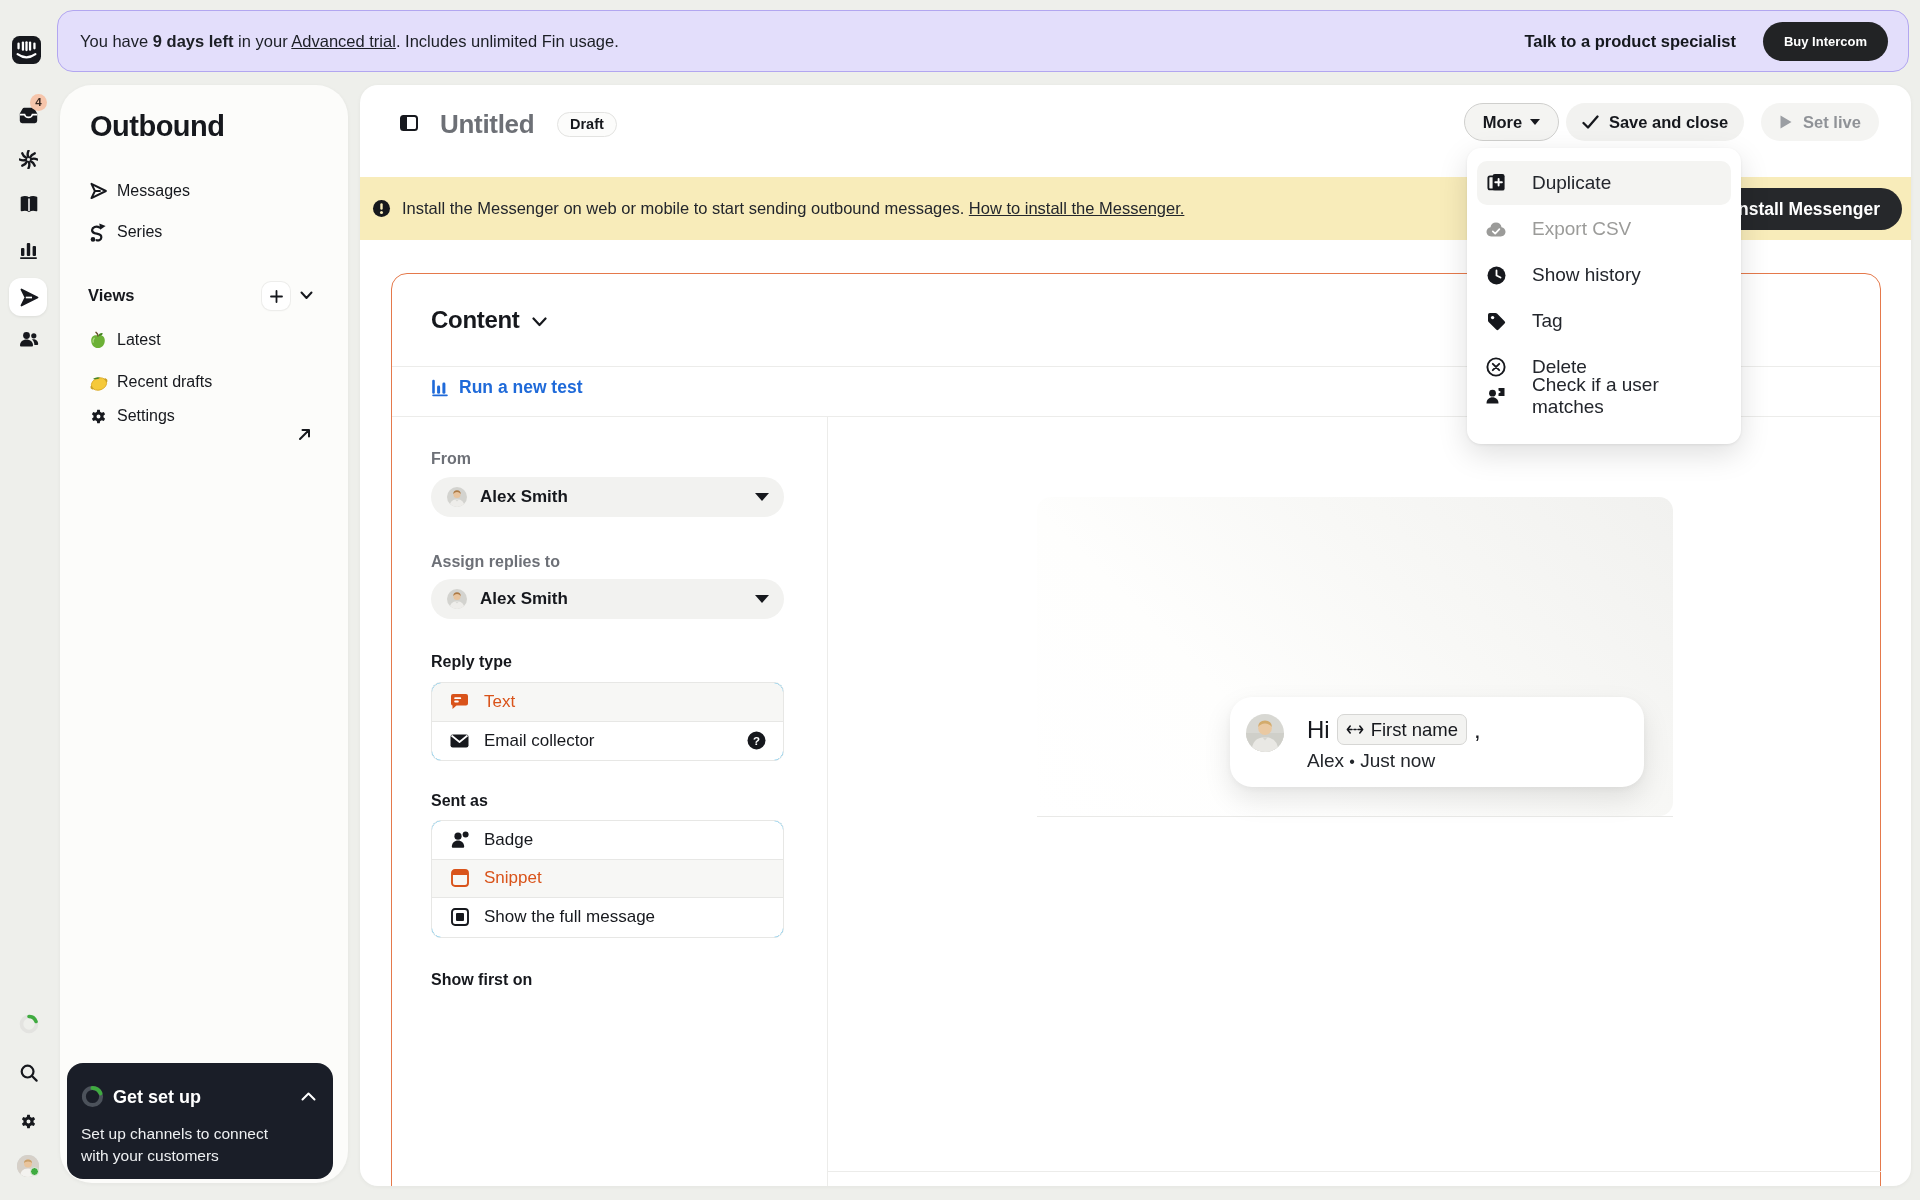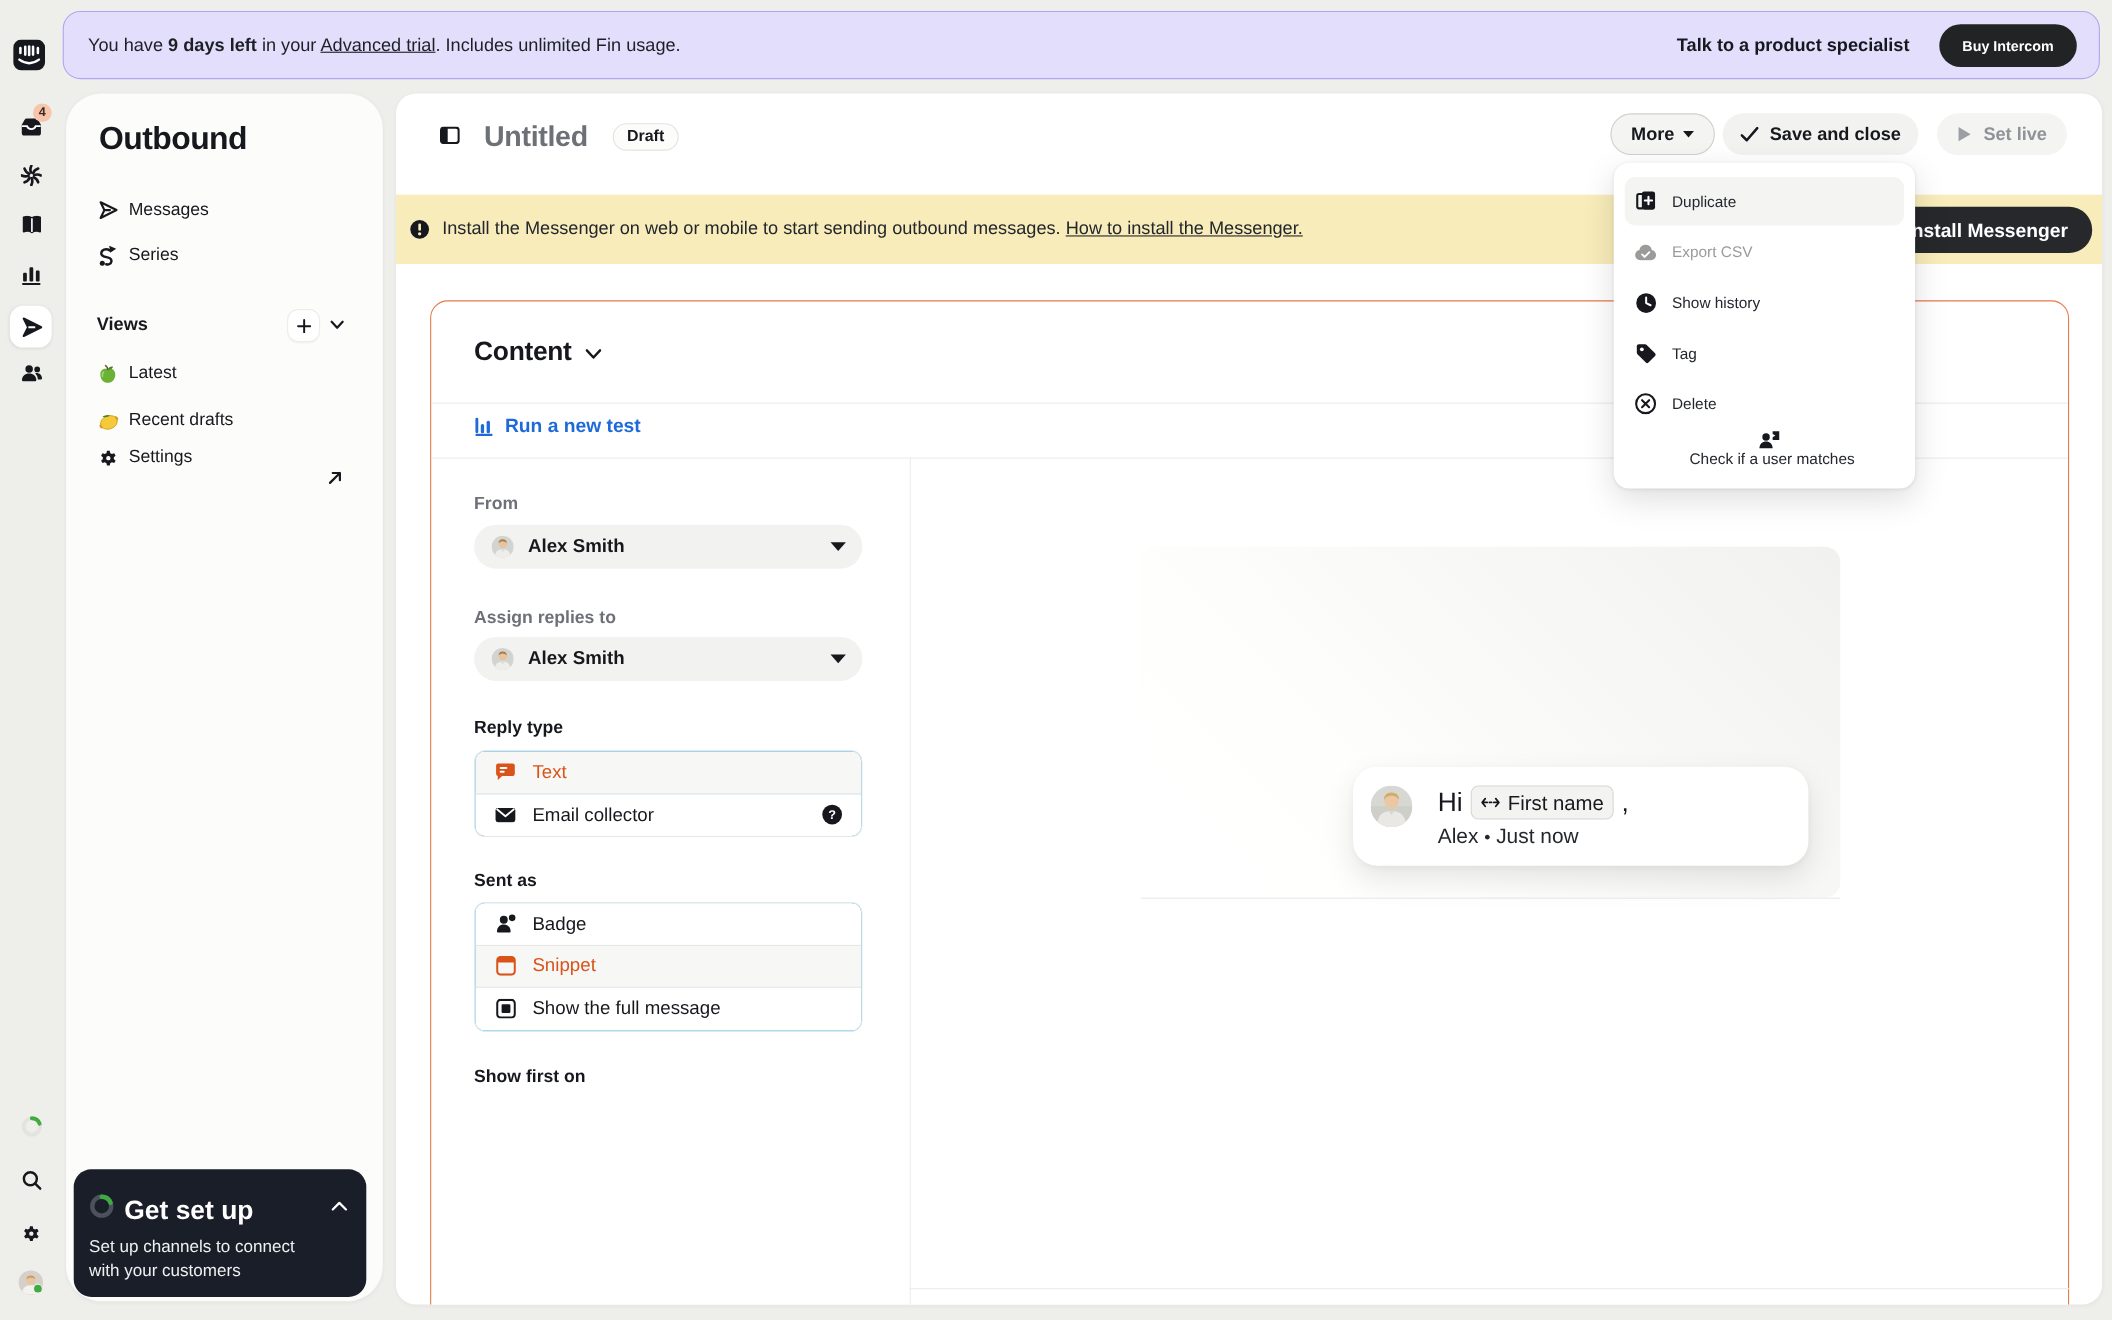--- a/index.html
+++ b/index.html
@@ -81,21 +81,21 @@
   .chip { display:flex; align-items:center; height:31px; background:#f3f3f1; border:1px solid #d6d6d4; border-radius:7px;
      padding:0 8px; margin-left:7px; }
   .chip .cf { font-size:18.5px; color:#16181d; margin-left:7px; }
   #bubble .meta { position:absolute; left:77px; top:53px; font-size:19px; color:#23262b; }
 
   
   #menu { left:1467px; top:148px; width:274px; height:296px; background:#fff; border-radius:14px;
      box-shadow:0 1px 3px rgba(0,0,0,0.07), 0 10px 30px rgba(0,0,0,0.13); z-index:50; }
   .mrow { position:absolute; left:10px; width:254px; height:44px; display:flex; align-items:center; border-radius:10px; }
   .mrow .mic { width:20px; margin-left:9px; display:flex; justify-content:center; }
-  .mrow .mlbl { margin-left:14px; font-size:14px; color:#23262c; }
+  .mrow .mlbl { margin-left:26px; font-size:19px; color:#23262c; }
   .mrow.hl { background:#f4f4f2; }
   .mrow.dis .mlbl { color:#9b9b99; }
 
   
   #getsetup { left:67px; top:1063px; width:266px; height:116px; background:#1a1e28; border-radius:16px; color:#fff; z-index:40; }
 </style>
 </head>
 <body>
 
 <div class="abs" style="left:12px; top:36px; width:29px; height:28px;">
@@ -487,37 +487,37 @@
   </div>
   <div class="mrow" style="top:197px;">
     <div class="mic">
         <svg width="20" height="20" viewBox="0 0 20 20">
           <circle cx="10" cy="10" r="8.6" fill="none" stroke="#16181d" stroke-width="1.9"></circle>
           <path d="M6.8 6.8 L13.2 13.2 M13.2 6.8 L6.8 13.2" stroke="#16181d" stroke-width="1.9" stroke-linecap="round"></path>
         </svg>
       </div>
     <div class="mlbl">Delete</div>
   </div>
-  <div class="mrow" style="top:243px;flex-direction:column;">
+  <div class="mrow" style="top:226px;">
     <div class="mic">
         <svg width="20" height="18" viewBox="0 0 20 18">
           <g fill="#16181d">
             <circle cx="6.5" cy="6.2" r="3.4"></circle>
             <path d="M0.5 16.5 C0.5 12.6 3.2 10.3 6.5 10.3 C9.8 10.3 12.5 12.6 12.5 16.5 Z"></path>
             <path d="M12.5 1 L18.5 1 L18.5 9 L12.5 9 L12.5 6.5 L15 5 L12.5 3.5 Z"></path>
           </g>
         </svg>
       </div>
     <div class="mlbl">Check if a user matches</div>
   </div>
 </div>
 
 <div class="abs" id="getsetup">
   <svg width="23" height="23" viewBox="0 0 23 23" style="position:absolute; left:14px; top:22px;">
       <circle cx="11.5" cy="11.5" r="8.6" fill="none" stroke="#4c525b" stroke-width="4"></circle>
       <path d="M11.5 2.9 A8.6 8.6 0 0 1 19.5 8.4" fill="none" stroke="#3fab40" stroke-width="4" stroke-linecap="round"></path>
     </svg>
-  <div class="abs" style="left:46px; top:24px; font-size:24px; font-weight:bold; color:#fff;">Get set up</div>
+  <div class="abs" style="left:46px; top:24px; font-size:18px; font-weight:bold; color:#fff;">Get set up</div>
   <svg width="15" height="9" viewBox="0 0 15 9" style="position:absolute; right:17px; top:29px;">
       <path d="M1.5 7.5 L7.5 1.5 L13.5 7.5" fill="none" stroke="#fff" stroke-width="2" stroke-linecap="round" stroke-linejoin="round"></path>
     </svg>
   <div class="abs" style="left:14px; top:60px; font-size:15.5px; color:#eef0f2; line-height:22px;">Set up channels to connect<br>with your customers</div>
 </div>
 
 </body></html>

